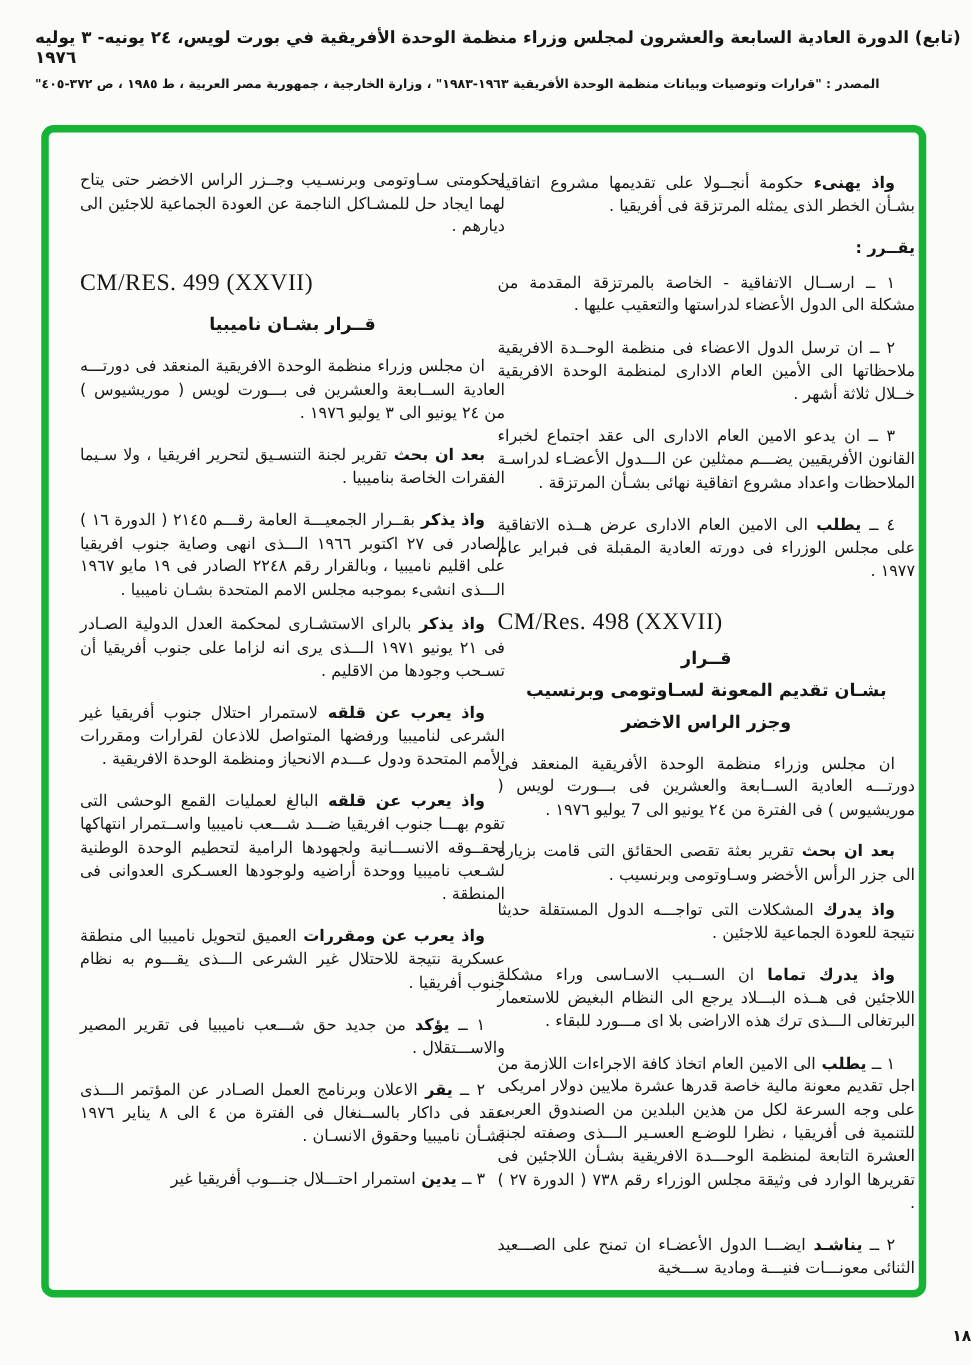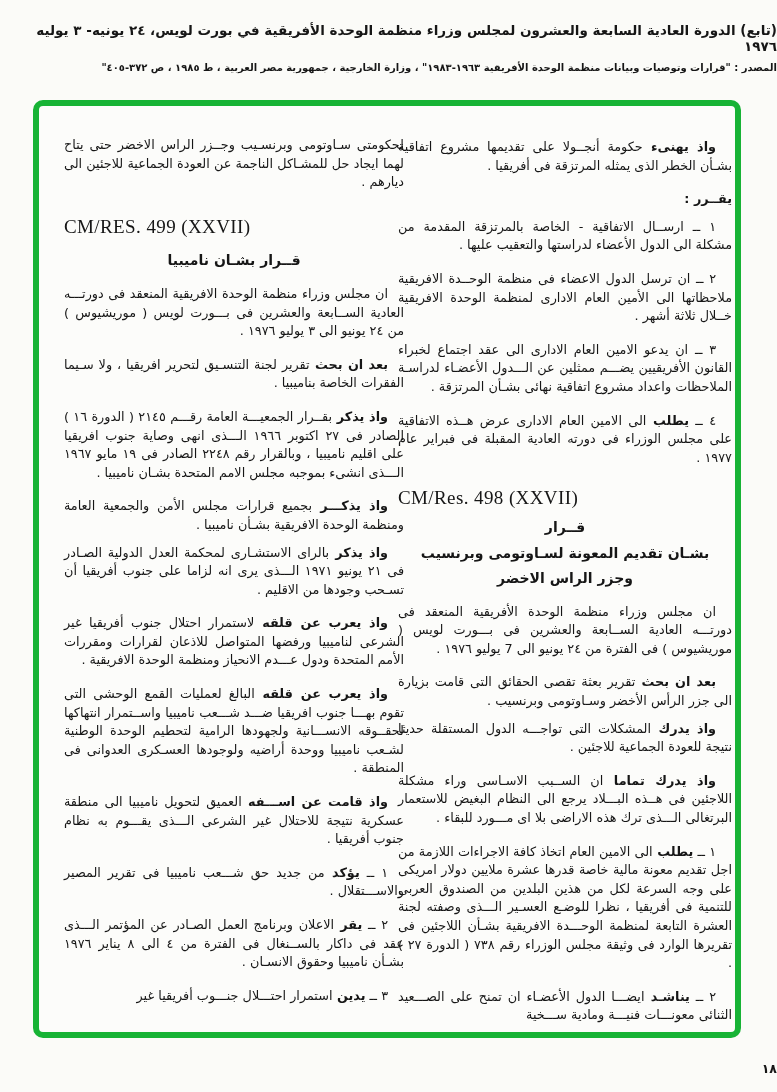--- a/index.html
+++ b/index.html
@@ -2,21 +2,21 @@
 <html lang="ar" style="--green: #17b335;"><head>
 <meta charset="utf-8">
 <style>
   html,body{margin:0;padding:0;}
   body{
     width:777px;height:1092px;position:relative;
     background:#fbfbf8;color:#161616;
     font-family:"DejaVu Sans",sans-serif;
     overflow:hidden;
   }
-  .header{position:absolute;top:22px;left:0;right:0;text-align:right;direction:rtl;}
+  .header{position:absolute;top:22px;left:0;right:0;text-align:left;direction:rtl;padding-left:28px;}
   .header-line1{font-size:13.5px;font-weight:bold;letter-spacing:0;}
   .header-line2{font-size:10px;font-weight:bold;margin-top:8px;}
   .frame{
     position:absolute;left:33px;top:100px;width:696px;height:926px;
     border:6px solid var(--green,#17b335);border-radius:10px;
     overflow:hidden;background:#fcfcfa;
   }
   .col{
     position:absolute;direction:rtl;text-align:justify;
     font-size:12.8px;line-height:18.6px;
@@ -72,25 +72,24 @@
     <p class="para mt-lg"><span>٢ ــ </span><b>يناشـد </b><span>ايضـــا الدول الأعضـاء ان تمنح على الصـــعيد الثنائى معونـــات فنيـــة ومادية ســـخية</span></p>
   </div>
 
   <div class="col col-left">
     <p class="para flush"><span>لحكومتى سـاوتومى وبرنسـيب وجــزر الراس الاخضر حتى يتاح لهما ايجاد حل للمشـاكل الناجمة عن العودة الجماعية للاجئين الى ديارهم .</span></p>
     <p class="latin mt-xl">CM/RES. 499 (XXVII)</p>
     <p class="title mt-lg">قــرار بشـان ناميبيا</p>
     <p class="para mt-lg"><span>ان مجلس وزراء منظمة الوحدة الافريقية المنعقد فى دورتـــه العادية الســابعة والعشرين فى بـــورت لويس ( موريشيوس ) من ٢٤ يونيو الى ٣ يوليو ١٩٧٦ .</span></p>
     <p class="para mt-lg"><b>بعد ان بحث </b><span>تقرير لجنة التنسـيق لتحرير افريقيا ، ولا سـيما الفقرات الخاصة بناميبيا .</span></p>
     <p class="para mt-lg"><b>واذ يذكر </b><span>بقــرار الجمعيـــة العامة رقـــم ٢١٤٥ ( الدورة ١٦ ) الصادر فى ٢٧ اكتوبر ١٩٦٦ الـــذى انهى وصاية جنوب افريقيا على اقليم ناميبيا ، وبالقرار رقم ٢٢٤٨ الصادر فى ١٩ مايو ١٩٦٧ الـــذى انشىء بموجبه مجلس الامم المتحدة بشـان ناميبيا .</span></p>
-    <p class="para mt-lg"><b>واذ يذكـــر </b><span>بجميع قرارات مجلس الأمن والجمعية العامة ومنظمة الوحدة الافريقية بشـأن ناميبيا .</span></p>
     <p class="para"><b>واذ يذكر </b><span>بالراى الاستشـارى لمحكمة العدل الدولية الصـادر فى ٢١ يونيو ١٩٧١ الـــذى يرى انه لزاما على جنوب أفريقيا أن تسـحب وجودها من الاقليم .</span></p>
     <p class="para mt-lg"><b>واذ يعرب عن قلقه </b><span>لاستمرار احتلال جنوب أفريقيا غير الشرعى لناميبيا ورفضها المتواصل للاذعان لقرارات ومقررات الأمم المتحدة ودول عـــدم الانحياز ومنظمة الوحدة الافريقية .</span></p>
     <p class="para mt-lg"><b>واذ يعرب عن قلقه </b><span>البالغ لعمليات القمع الوحشى التى تقوم بهـــا جنوب افريقيا ضـــد شـــعب ناميبيا واســتمرار انتهاكها لحقــوقه الانســـانية ولجهودها الرامية لتحطيم الوحدة الوطنية لشـعب ناميبيا ووحدة أراضيه ولوجودها العسـكرى العدوانى فى المنطقة .</span></p>
-    <p class="para mt-lg"><b>واذ قامت عن اســـفه </b><span>العميق لتحويل ناميبيا الى منطقة عسكرية نتيجة للاحتلال غير الشرعى الـــذى يقـــوم به نظام جنوب أفريقيا .</span></p>
+    <p class="para mt-lg"><b>واذ يعرب عن ومقررات </b><span>العميق لتحويل ناميبيا الى منطقة عسكرية نتيجة للاحتلال غير الشرعى الـــذى يقـــوم به نظام جنوب أفريقيا .</span></p>
     <p class="para mt-lg"><span>١ ــ </span><b>يؤكد </b><span>من جديد حق شـــعب ناميبيا فى تقرير المصير والاســـتقلال .</span></p>
     <p class="para mt-lg"><span>٢ ــ </span><b>يقر </b><span>الاعلان وبرنامج العمل الصـادر عن المؤتمر الـــذى عقد فى داكار بالســنغال فى الفترة من ٤ الى ٨ يناير ١٩٧٦ بشـأن ناميبيا وحقوق الانسـان .</span></p>
     <p class="para mt-lg"><span>٣ ــ </span><b>يدين </b><span>استمرار احتـــلال جنـــوب أفريقيا غير</span></p>
   </div>
 
 </div>
 
 <div class="footer">١٨</div>
 
 </body></html>

